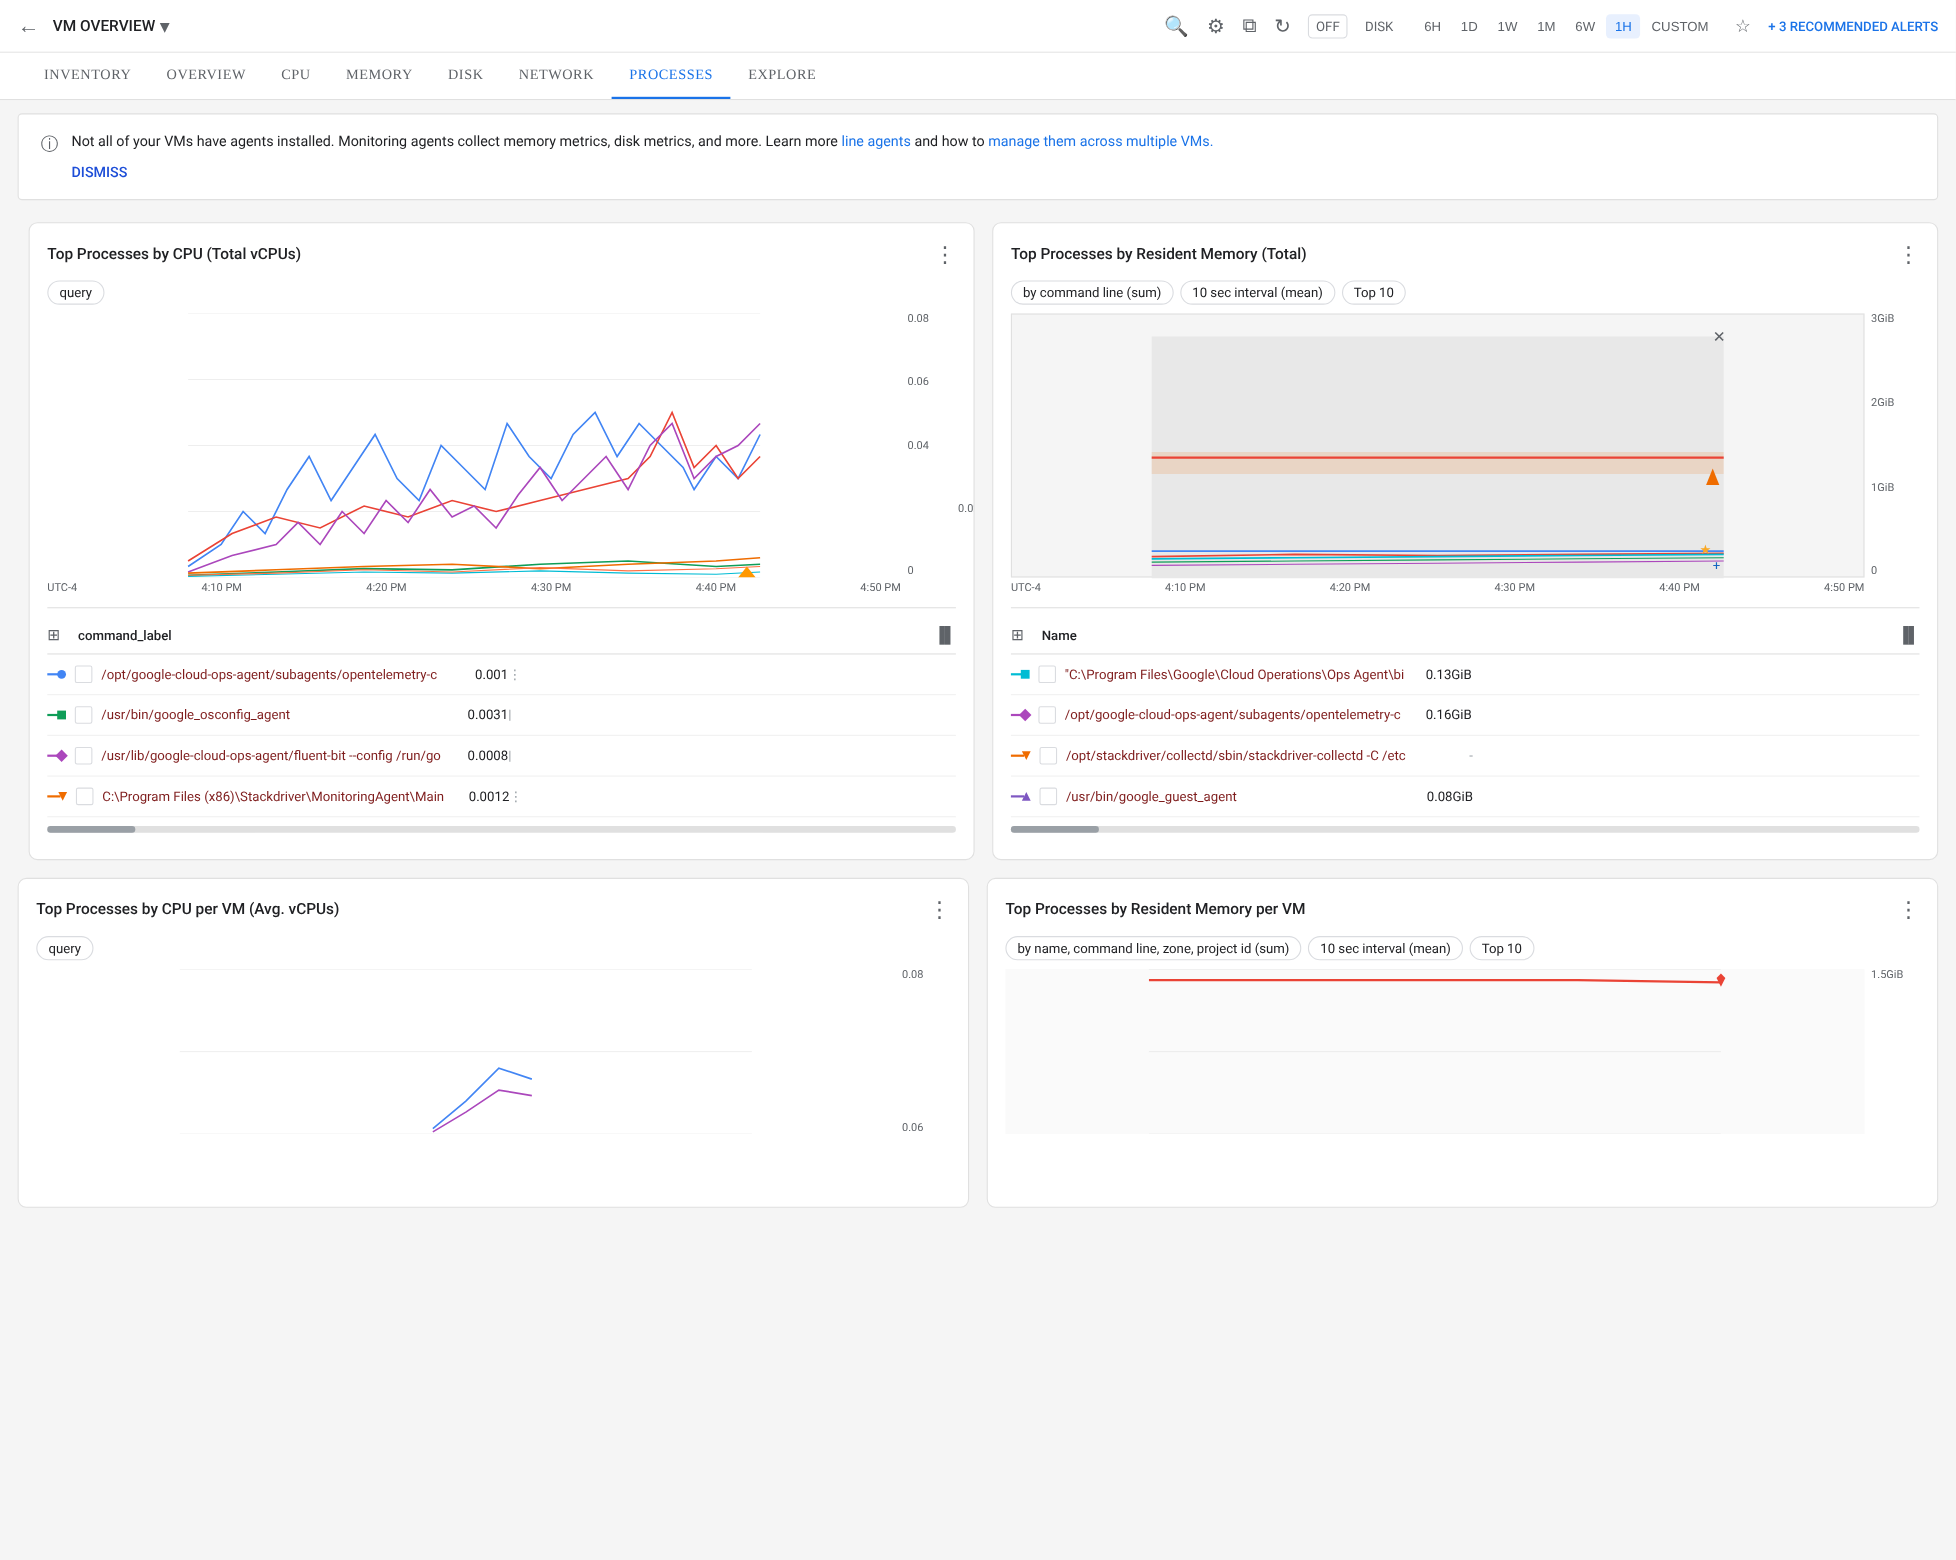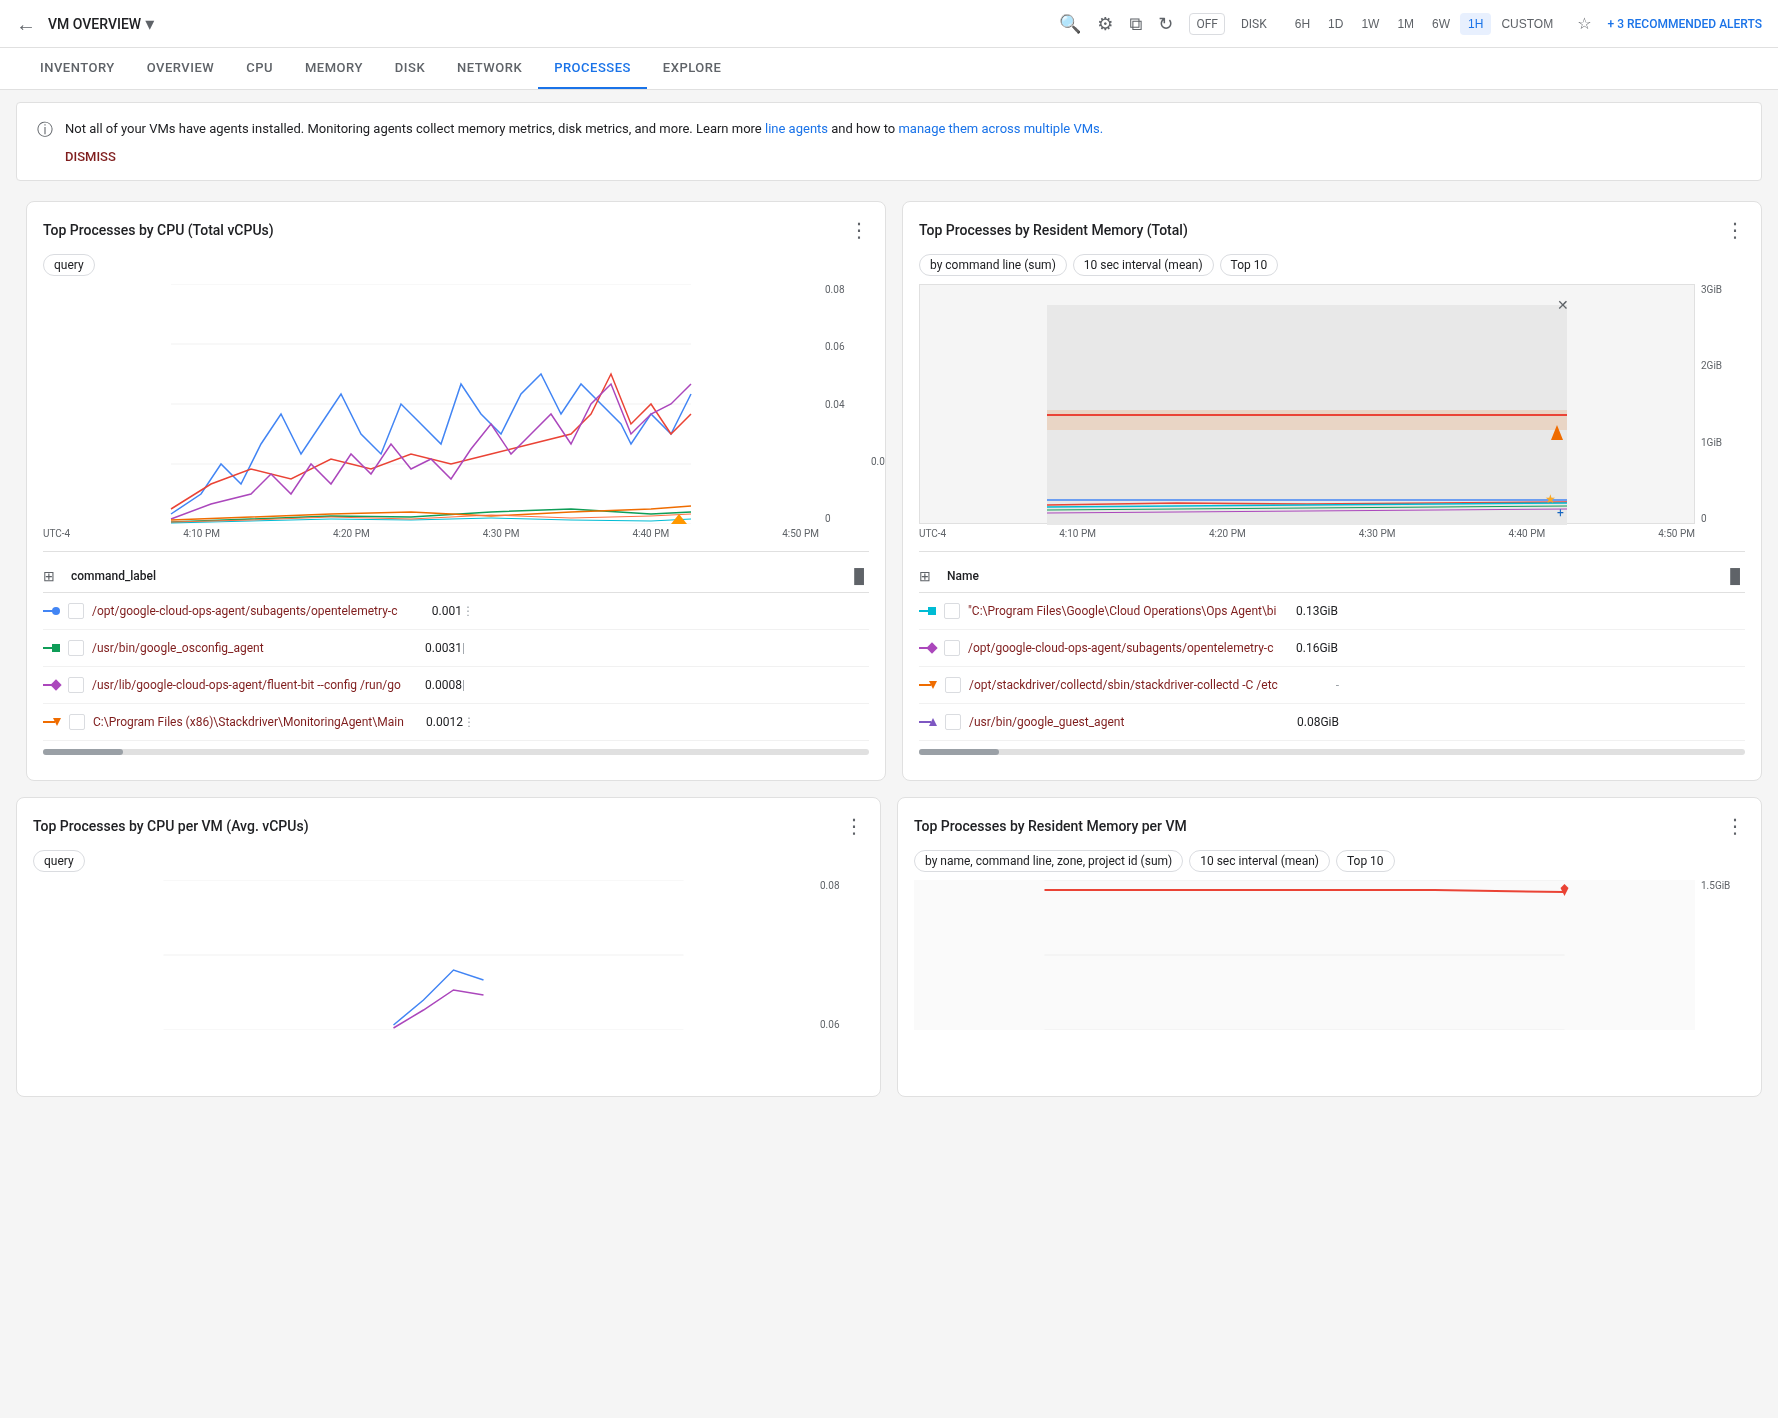--- a/index.html
+++ b/index.html
@@ -24,39 +24,39 @@
       cursor: pointer; border: none; background: none; color: #5f6368;
     }
     .time-btn.active { background: #e8f0fe; color: #1a73e8; font-weight: 500; }
     .time-btn.custom { color: #5f6368; }
     .star-icon { color: #5f6368; font-size: 16px; cursor: pointer; }
     .alerts-btn { color: #1a73e8; font-size: 12px; font-weight: 500; cursor: pointer; white-space: nowrap; }
 
     
     .navtabs {
       display: flex; align-items: flex-start; background: #fff;
-      border-bottom: 1px solid #e0e0e0; padding: 0 24px;
+      border-bottom: 1px solid #e0e0e0; padding: 0 24px; font-family: Liberation Serif, serif;
     }
     .navtab {
       padding: 12px 16px; font-size: 13px; color: #5f6368;
       cursor: pointer; border-bottom: 2px solid transparent;
       font-weight: 500; text-transform: uppercase; letter-spacing: 0.5px;
     }
     .navtab.active { color: #1a73e8; border-bottom-color: #1a73e8; }
 
     
     .info-banner {
       background: #fff; margin: 12px 16px; border: 1px solid #e0e0e0;
       border-radius: 4px; padding: 16px 20px; display: flex; flex-direction: column; gap: 8px;
     }
     .info-row { display: flex; align-items: flex-start; gap: 12px; }
     .info-icon { color: #5f6368; font-size: 16px; margin-top: 1px; flex-shrink: 0; }
     .info-text { font-size: 13px; color: #202124; line-height: 1.5; }
     .info-link { color: #1a73e8; text-decoration: none; cursor: pointer; }
-    .dismiss-btn { color: #7f1d1d; font-size: 13px; font-weight: 500; cursor: pointer; margin-left: 28px; }
+    .dismiss-btn { color: #1d4ed8; font-size: 13px; font-weight: 500; cursor: pointer; margin-left: 28px; }
 
     
     .content { padding: 8px 16px 16px; display: flex; flex-direction: column; gap: 16px; }
     .charts-row { display: flex; gap: 16px; margin-left: 10px; }
     .chart-card {
       flex: 1; background: #fff; border: 1px solid #e0e0e0;
       border-radius: 8px; padding: 16px; min-height: 580px; position: relative; overflow: hidden;
     }
     .card-header { display: flex; justify-content: space-between; align-items: center; margin-bottom: 12px; }
     .card-title { font-size: 14px; font-weight: 500; color: #202124; }

